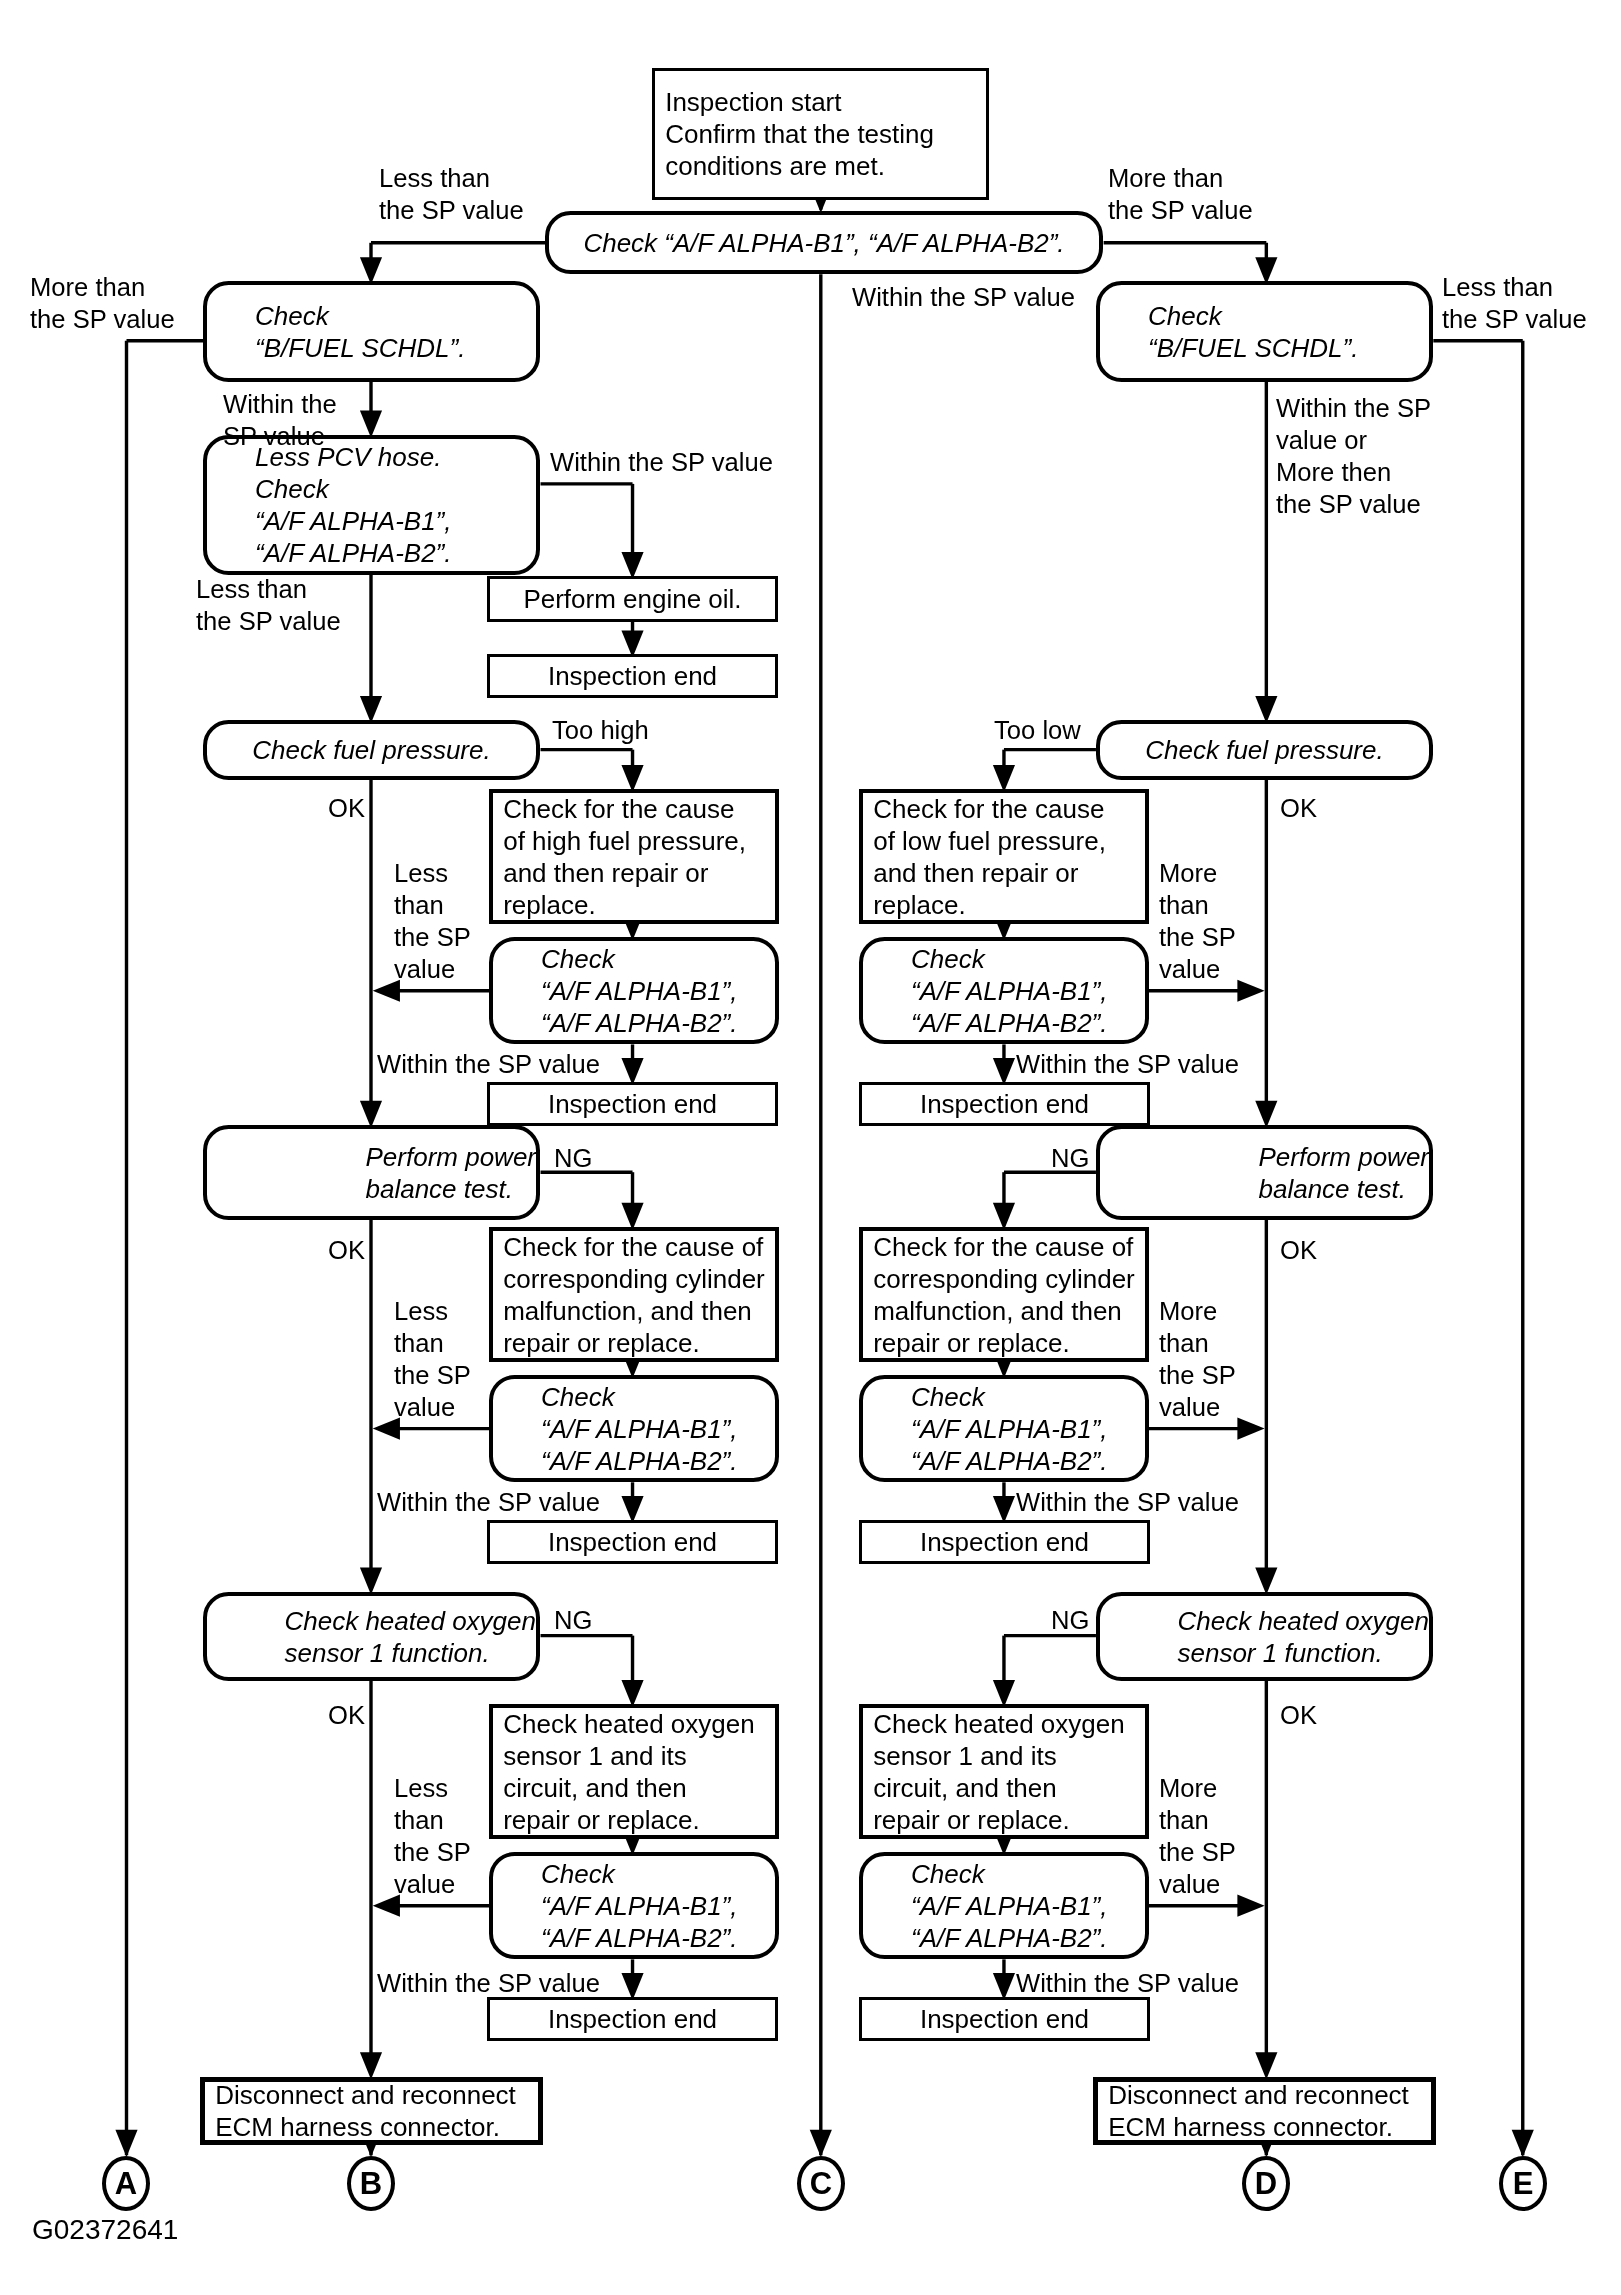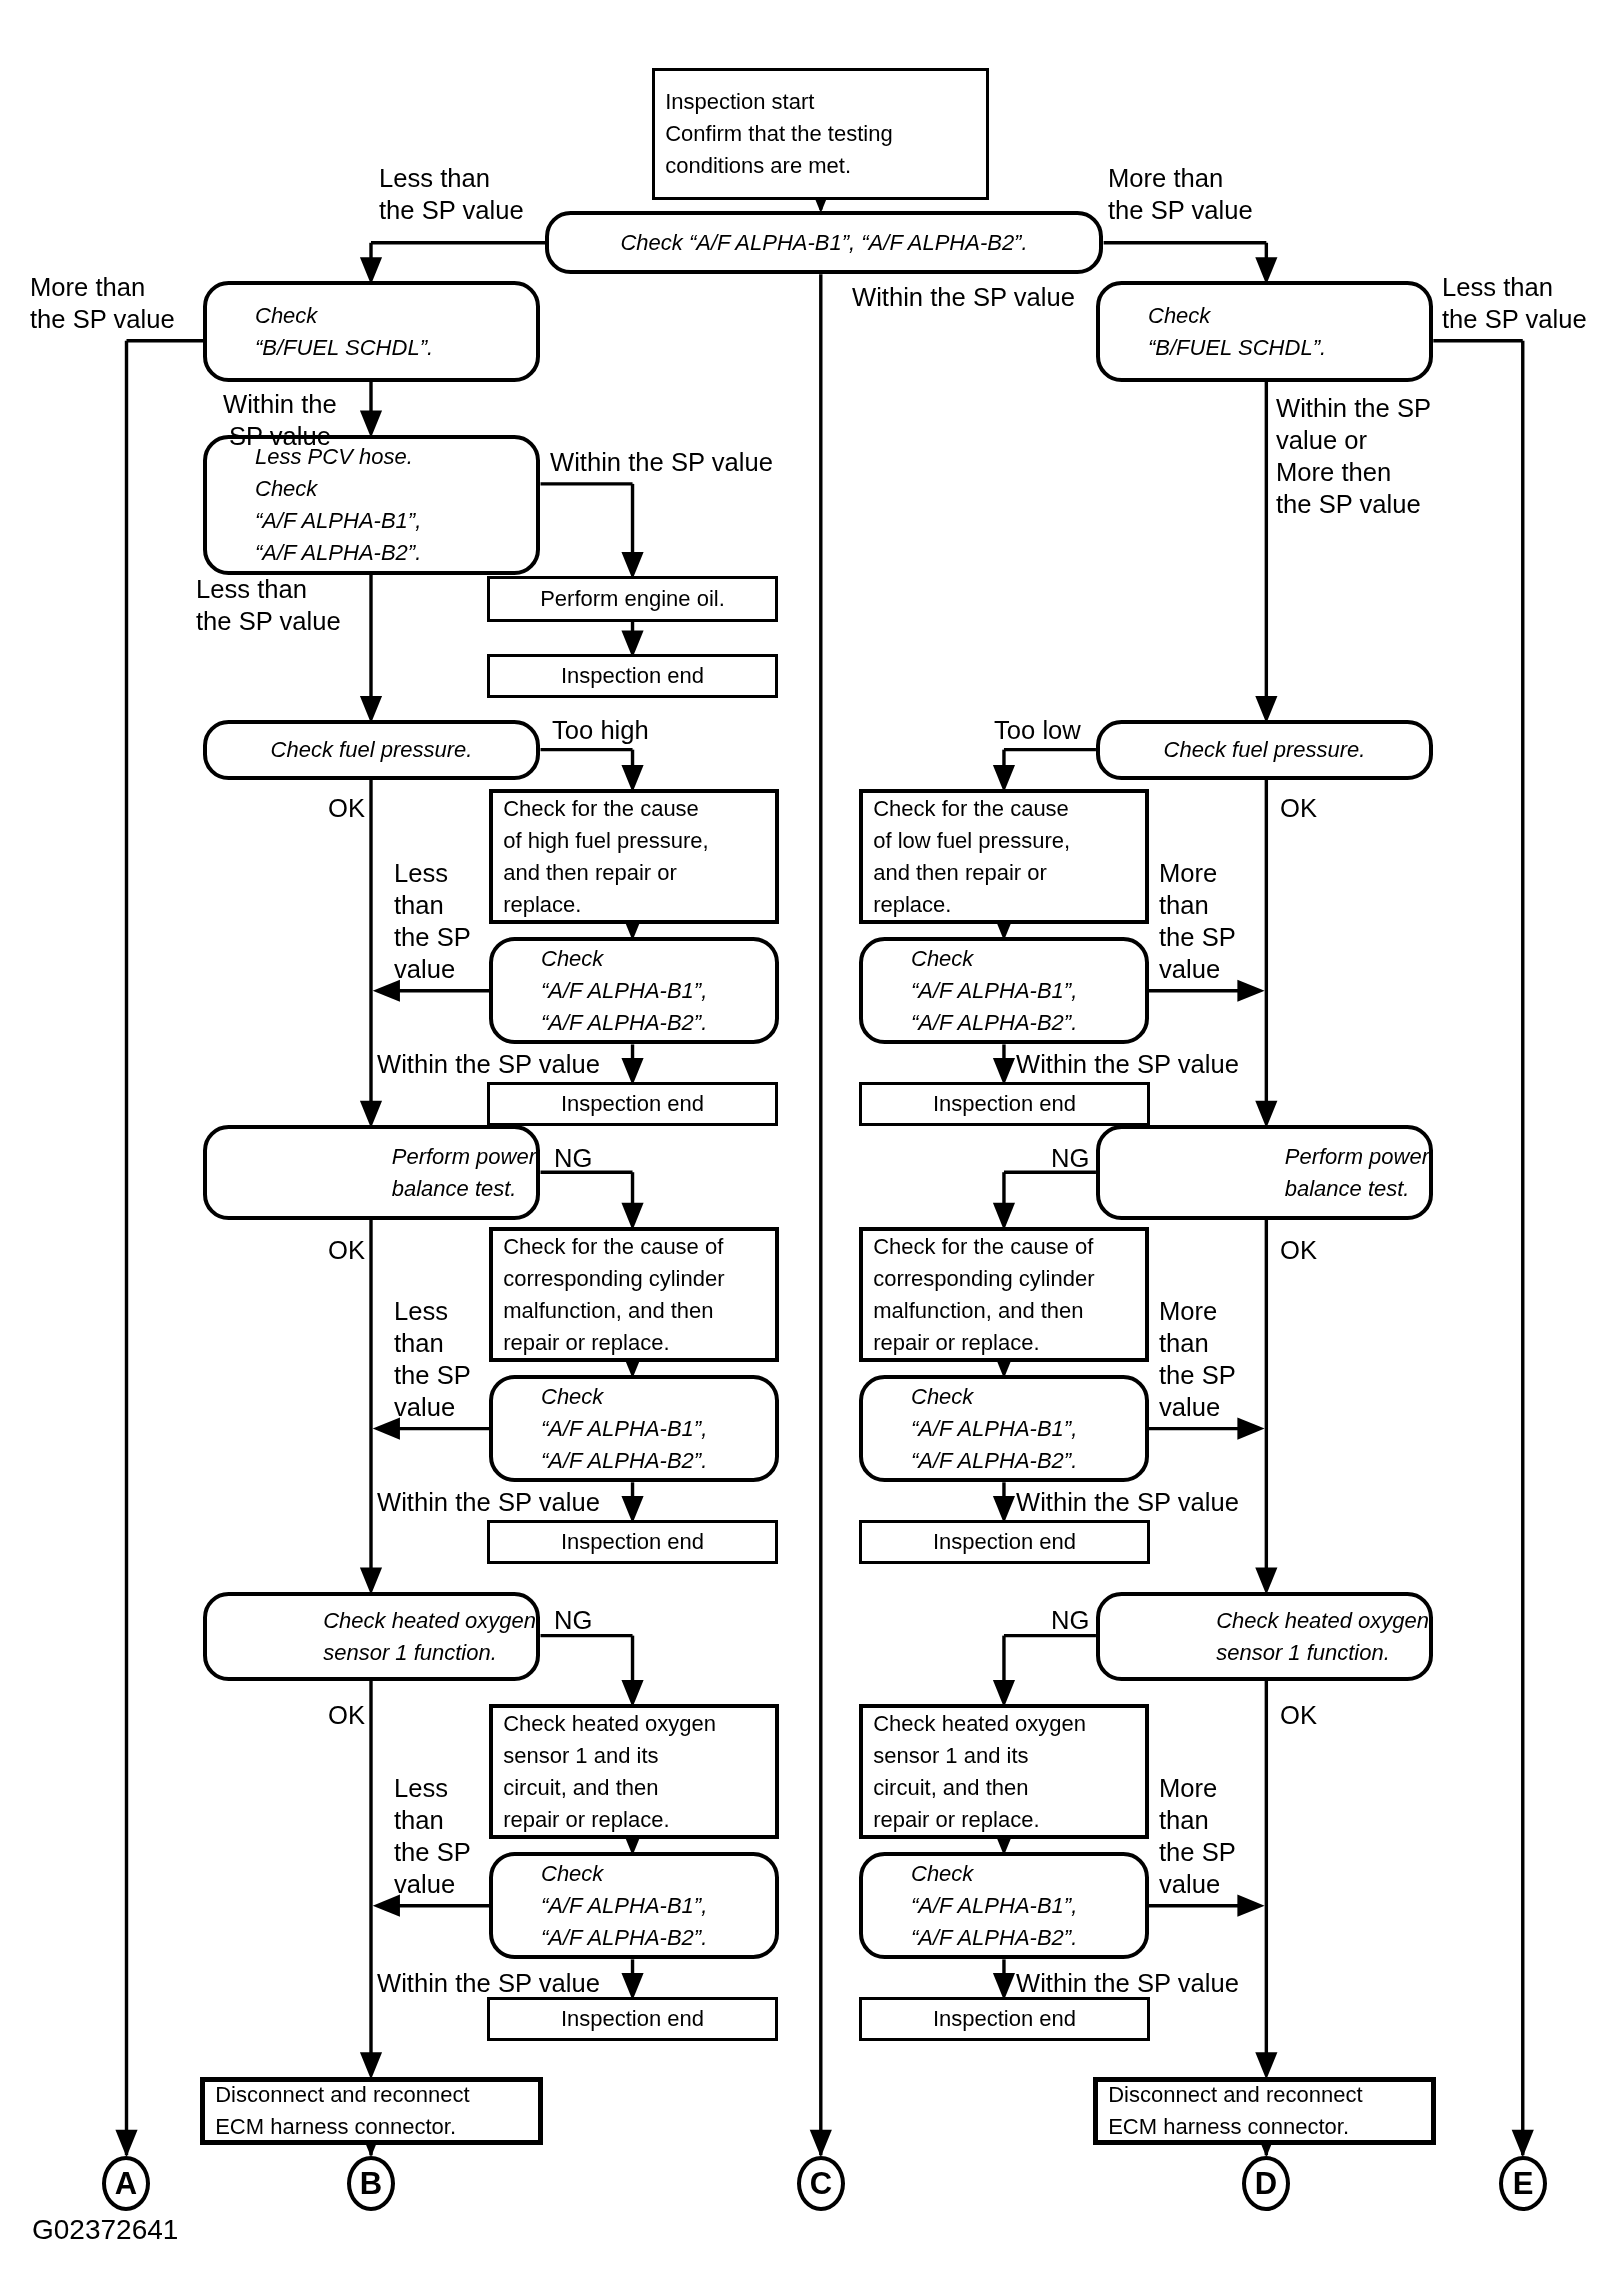--- a/index.html
+++ b/index.html
@@ -8,21 +8,21 @@
     position:relative; width:1622px; height:2295px;
     background:#ffffff; color:#000;
     font-family:"Liberation Sans", sans-serif;
     overflow:hidden;
   }
   #wires { position:absolute; left:0; top:0; }
   .box {
     position:absolute; box-sizing:border-box;
     border:4.3px solid #000; background:#fff;
     display:flex; align-items:center;
-    font-size:22px; line-height:32px;
+    font-size:26px; line-height:32px;
     white-space:pre-line;
   }
   .rounded { border-radius:25.6px;font-style:italic; }
   .rect { border-radius:0; }
   .b4 { border-width:3.4px; }
   .b6 { border-width:5.1px; }
   .align-center { justify-content:center; text-align:center; }
   .align-block  { justify-content:flex-end; text-align:left; }
   .align-indent { padding-left:48px; text-align:left; }
   .align-left   { padding:6.8px 10.2px; text-align:left; }
@@ -221,21 +221,21 @@
 ECM harness connector.</span></div>
     <div class="label" style="left: 379px; top: 162px;">Less than
 the SP value</div>
     <div class="label" style="left: 1108px; top: 162px;">More than
 the SP value</div>
     <div class="label" style="left: 852px; top: 281px;">Within the SP value</div>
     <div class="label" style="left: 30px; top: 271px;">More than
 the SP value</div>
     <div class="label" style="left: 1442px; top: 271px;">Less than
 the SP value</div>
-    <div class="label" style="left: 223px; top: 388px; text-align: center;">Within the
+    <div class="label" style="left: 223px; top: 388px;">Within the
 SP value</div>
     <div class="label" style="left: 1276px; top: 392px;">Within the SP
 value or
 More then
 the SP value</div>
     <div class="label" style="left: 550px; top: 446px;">Within the SP value</div>
     <div class="label" style="left: 196px; top: 573px;">Less than
 the SP value</div>
     <div class="label" style="left: 552px; top: 714px;">Too high</div>
     <div class="label" style="left: 994px; top: 714px;">Too low</div>

